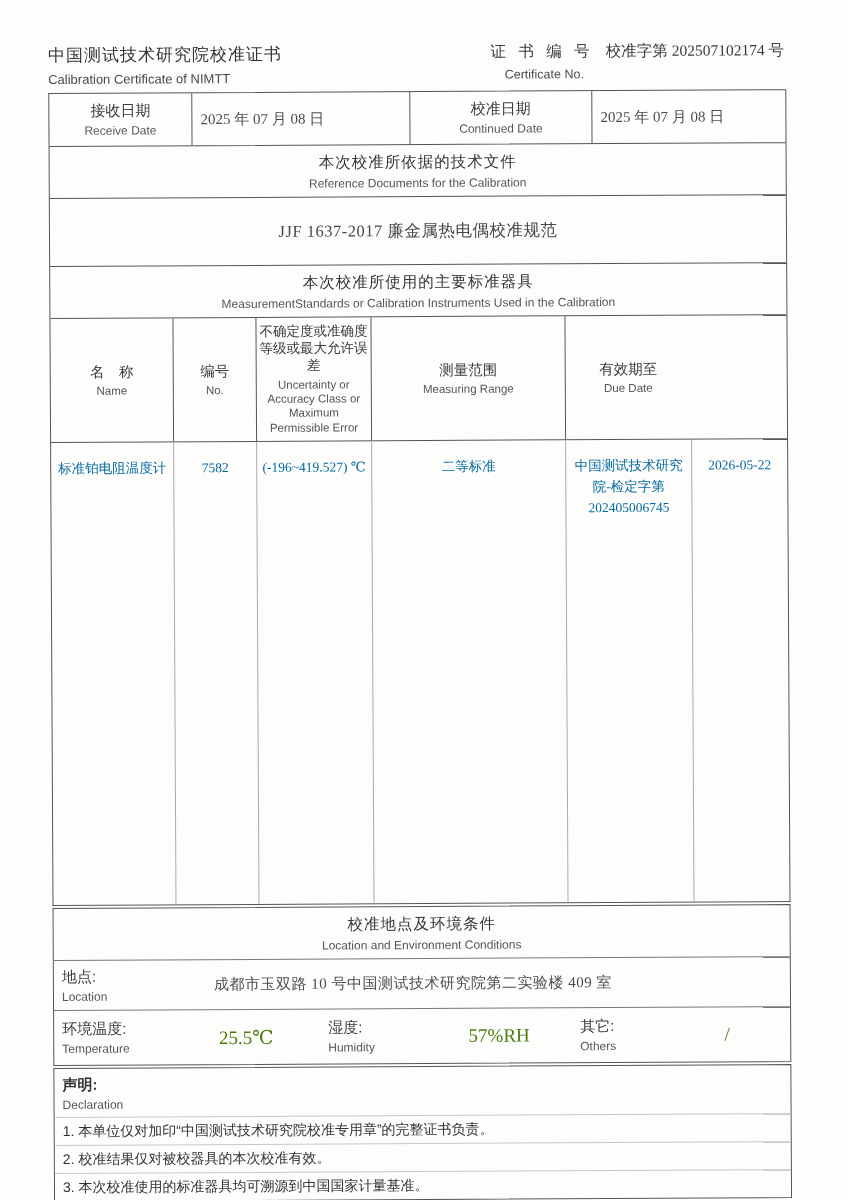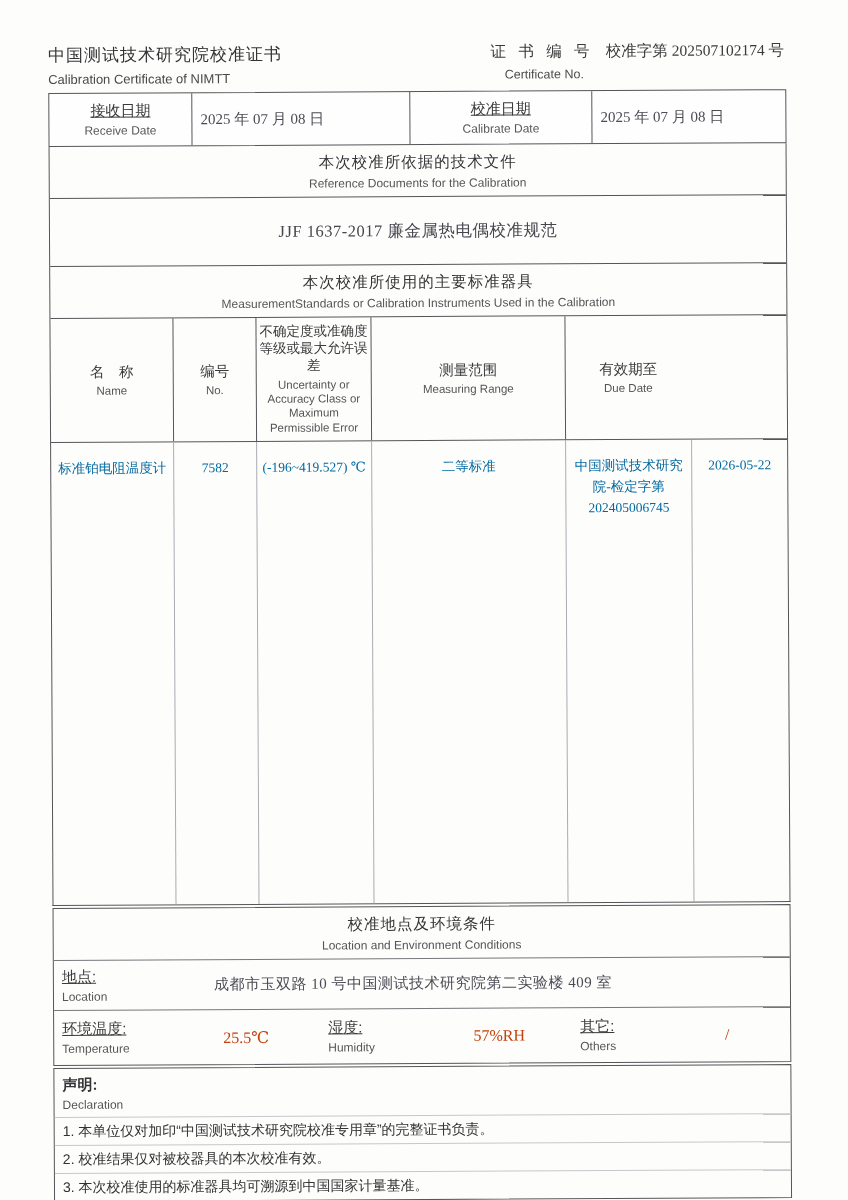--- a/index.html
+++ b/index.html
@@ -12,21 +12,21 @@
   .doc-header { display:flex; justify-content:space-between; align-items:flex-start; height:46px; }
   .title-cn { font-size:17px; letter-spacing:1px; color:#333335; }
   .title-en { font-size:13px; color:#48484a; margin-top:5px; }
   .dh-right { text-align:left; padding-right:2px; }
   .certline { font-size:15.5px; color:#3a3a3c; white-space:nowrap; }
   .certlabel { letter-spacing:4px; margin-right:8px; }
   .certen { font-size:12.5px; color:#4c4c4e; margin-top:5px; padding-left:14px; }
 
   .serif { font-family:"Liberation Serif","DejaVu Serif",serif; }
 
-  .cn-label { font-size:15px; color:#3a3a3c;text-decoration:underline; }
+  .cn-label { font-size:15px; color:#3a3a3c; }
   .en-label { font-size:12px; color:#57575a; margin-top:3px; }
 
   
   .date-table { margin-top:3px; display:flex; border:1.5px solid #56565a; height:54px; background:#fefefe; }
   .dt-cell { display:flex; flex-direction:column; justify-content:center; align-items:center; }
   .dt-cell + .dt-cell { border-left:1px solid #56565a; }
   .dt-value { align-items:flex-start; padding-left:8px; font-size:15px; color:#4b4b54; }
 
   
   .big-table { border:1.5px solid #56565a; border-top:none; }
@@ -49,21 +49,21 @@
   .cell-val { font-size:13.5px; color:#0369a1; line-height:1.55; padding:0 3px; }
 
   
   .loc-box { border:1.5px solid #56565a; margin-top:2px; }
   .loc-row { display:flex; align-items:center; height:50px; border-top:1px solid #77777c; padding-left:8px; }
   .loc-label { width:100px; display:flex; flex-direction:column; justify-content:center; }
   .loc-value { font-size:15px; color:#4b4b54; padding-left:52px; letter-spacing:0.5px; }
   .env-row { display:flex; align-items:center; height:55px; border-top:1px solid #77777c; padding-left:8px; }
   .env-seg { display:flex; align-items:center; }
   .env-seg .lbl { display:flex; flex-direction:column; justify-content:center; }
-  .env-seg .val { flex:1; text-align:center; font-size:16px; color:#c2410c; }
+  .env-seg .val { flex:1; text-align:center; font-size:19px; color:#4d7c0f; }
   .seg1 { width:266px; } .seg1 .lbl { width:102px; }
   .seg2 { width:252px; } .seg2 .lbl { width:90px; }
   .seg3 { flex:1; } .seg3 .lbl { width:84px; }
 
   
   .decl-box { border:1.5px solid #56565a; border-top:1px solid #56565a; margin-top:2px; }
   .decl-head { padding:7px 8px 5px; }
   .decl-cn { font-size:15px; color:#333335; font-weight:600; }
   .decl-en { font-size:12px; color:#555558; margin-top:3px; }
   .decl-item { border-top:1px solid #c8c8cc; padding:4px 8px 4px; font-size:14px; color:#323234; line-height:1.35; }
@@ -95,21 +95,21 @@
     </header>
 
     <div class="date-table">
       <div class="dt-cell" style="width:142px">
         <div class="cn-label">接收日期</div>
         <div class="en-label">Receive Date</div>
       </div>
       <div class="dt-cell dt-value serif" style="width:218px">2025 年 07 月 08 日</div>
       <div class="dt-cell" style="width:182px">
         <div class="cn-label">校准日期</div>
-        <div class="en-label">Calibrate Date</div>
+        <div class="en-label">Continued Date</div>
       </div>
       <div class="dt-cell dt-value serif" style="flex:1">2025 年 07 月 08 日</div>
     </div>
 
     <div class="big-table">
       <div class="section-header">
         <div class="sh-cn">本次校准所依据的技术文件</div>
         <div class="sh-en">Reference Documents for the Calibration</div>
       </div>
       <div class="jjf-row serif">JJF 1637-2017 廉金属热电偶校准规范</div>

